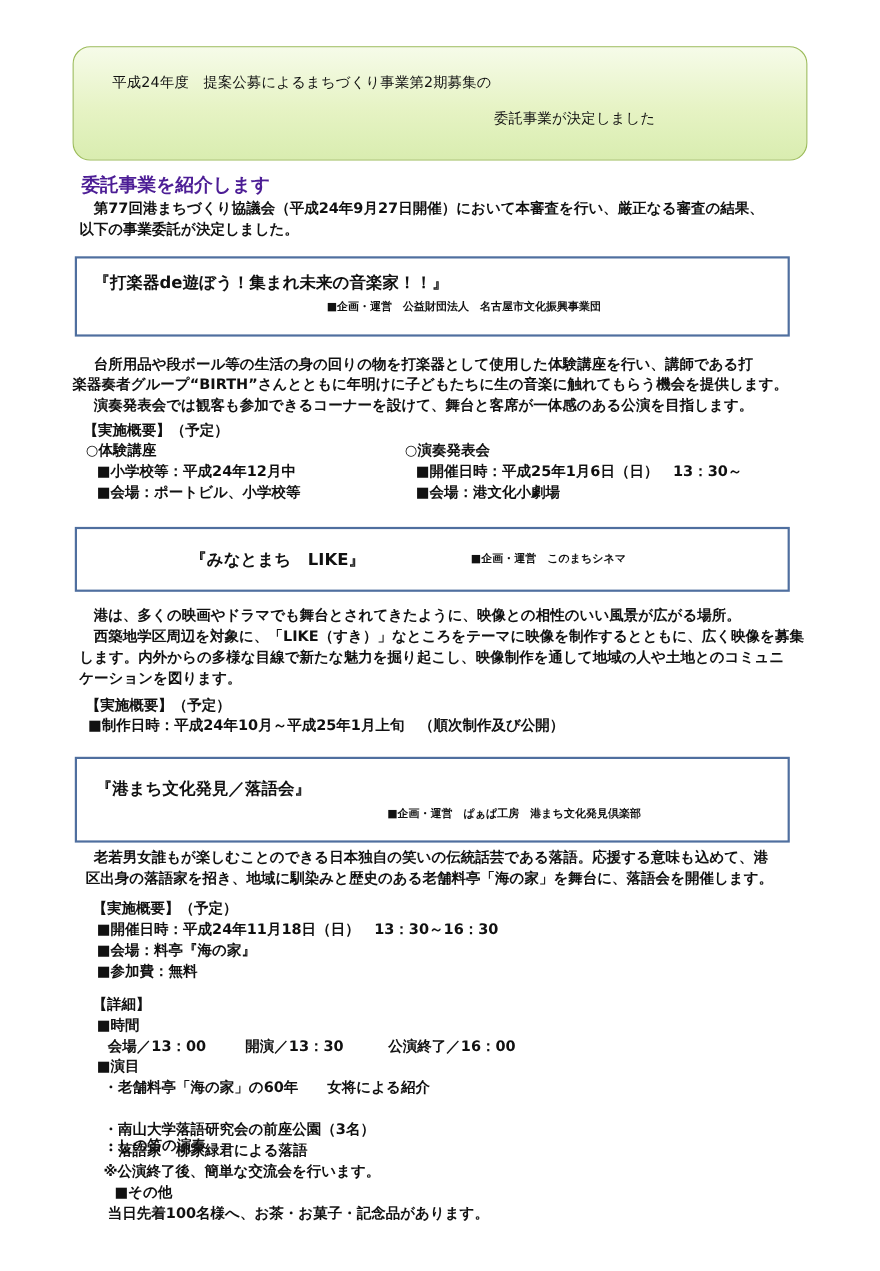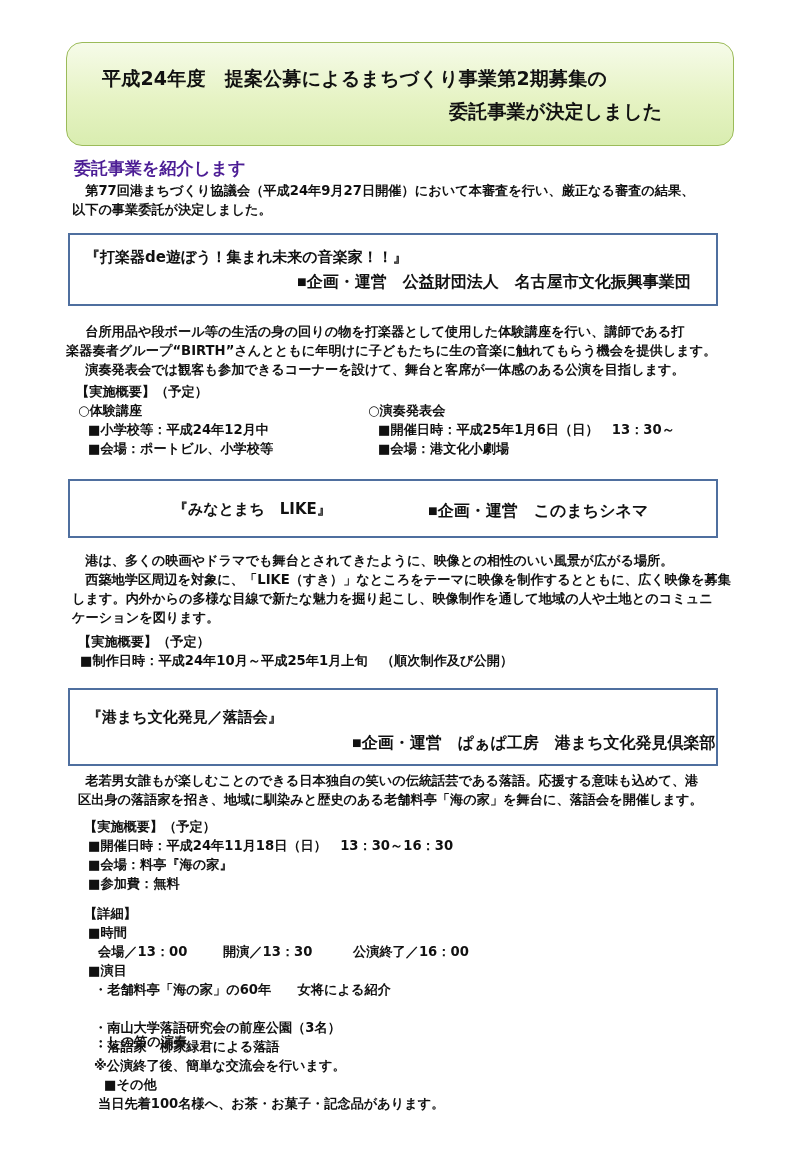--- a/index.html
+++ b/index.html
@@ -4,29 +4,29 @@
   <style>
     * { box-sizing: border-box; margin: 0; padding: 0; font-weight: bold; }
     html, body { width: 800px; height: 1155px; background: #ffffff; overflow: hidden; }
     body { position: relative; font-family: "DejaVu Sans", "Liberation Sans", sans-serif; color: #111; }
     .abs { position: absolute; }
     .title-box {
       left: 66px; top: 42px; width: 668px; height: 104px;
       border: 1.5px solid #9bbb59; border-radius: 16px;
       background: linear-gradient(180deg, #f6fbe9 0%, #e6f3c4 55%, #d9edb0 100%);
     }
-    .title-line { font-weight: bold; font-size: 19px; white-space: nowrap; letter-spacing: 0.2px; }
+    .title-line { font-weight: normal; font-size: 13px; white-space: nowrap; letter-spacing: 0.2px; }
     .title-l1 { left: 102px; top: 66px; }
     .title-l2 { left: 449px; top: 99px; }
     .section-heading { left: 74px; top: 157px; font-size: 17px; font-weight: bold; color: #4c1d95; white-space: nowrap; }
     .txt { font-size: 13.2px; line-height: 19px; white-space: nowrap; }
     .bold { font-weight: bold; }
     .project-box { border: 2px solid #4f6f9f; background: #fff; }
     .box-title { font-size: 15px; white-space: nowrap; }
-    .box-org { font-size: 16px; font-weight: bold; white-space: nowrap; font-family: Liberation Serif, serif; }
+    .box-org { font-size: 10px; font-weight: bold; white-space: nowrap; }
   </style>
 </head>
 <body>
 
 <div class="abs title-box"></div>
 <div class="abs title-line title-l1">平成24年度　提案公募によるまちづくり事業第2期募集の</div>
 <div class="abs title-line title-l2">委託事業が決定しました</div>
 
 <div class="abs section-heading">委託事業を紹介します</div>
 <div class="abs txt" style="left:72px; top:181px;">　第77回港まちづくり協議会（平成24年9月27日開催）において本審査を行い、厳正なる審査の結果、</div>

